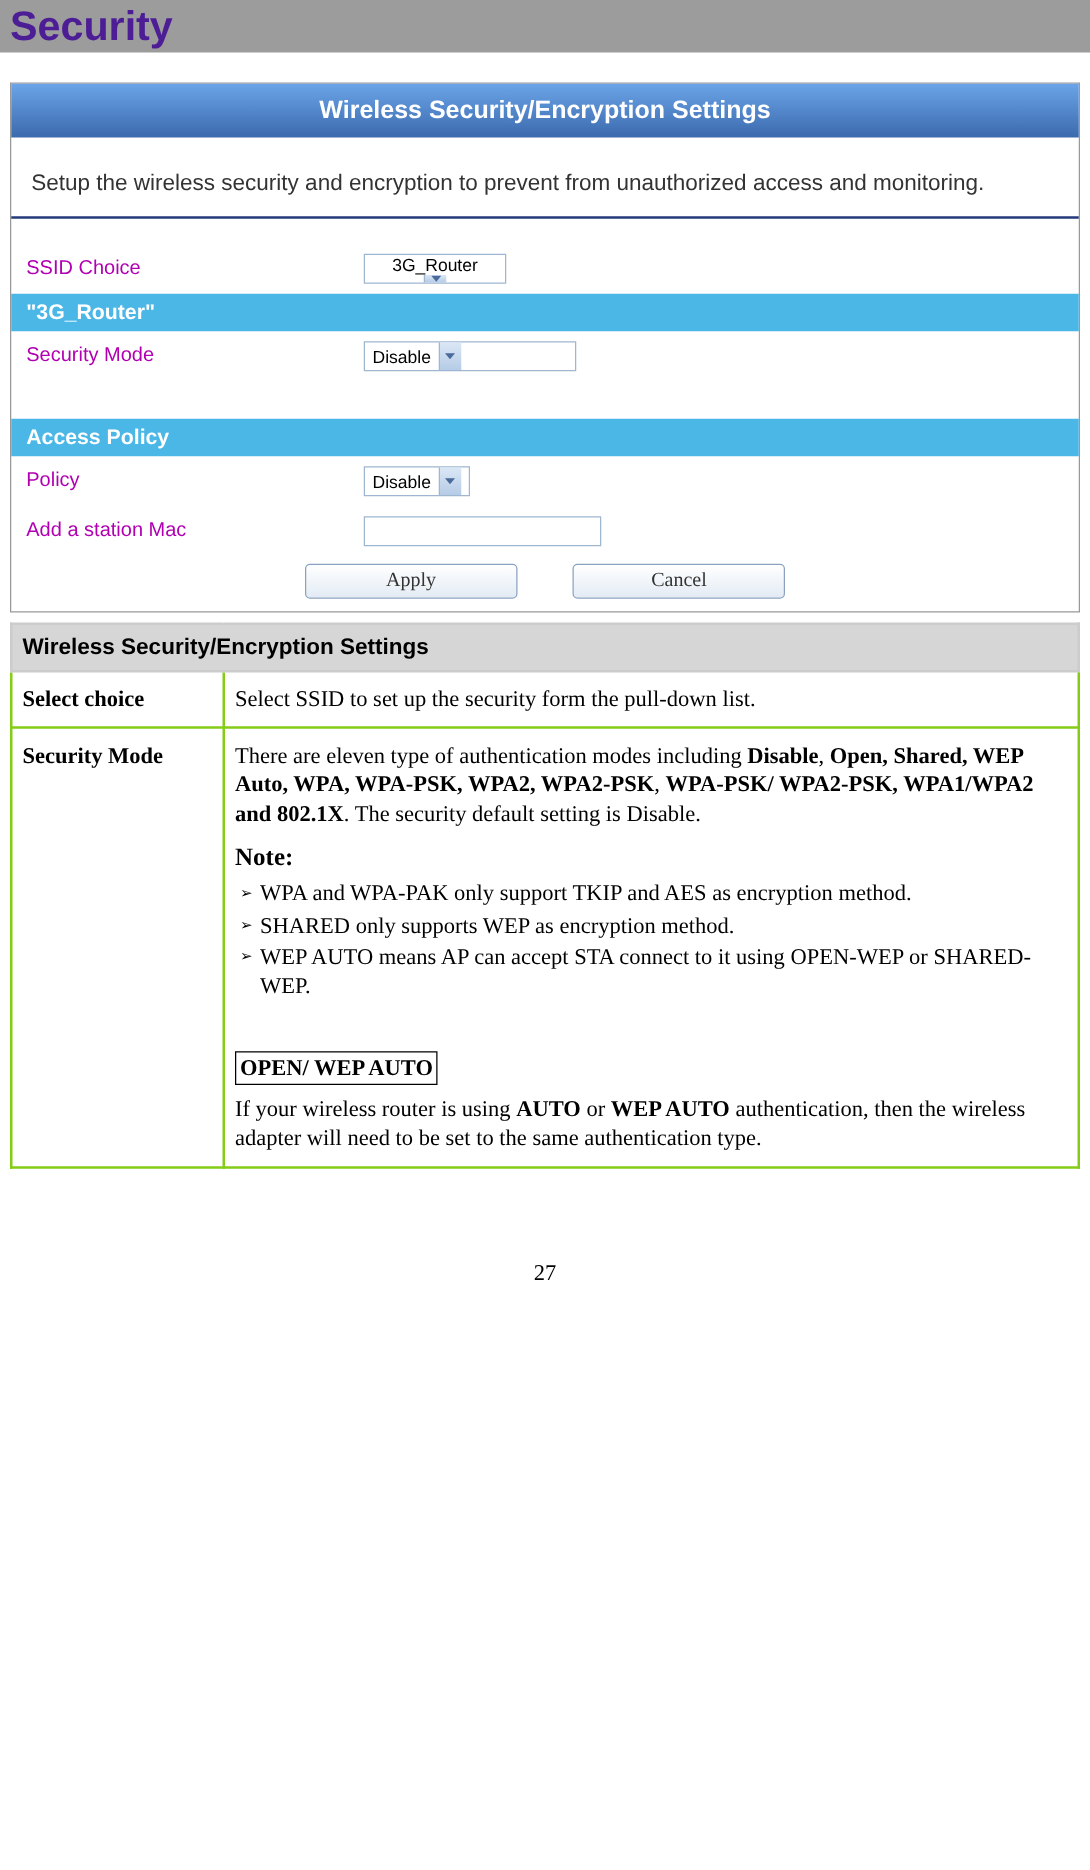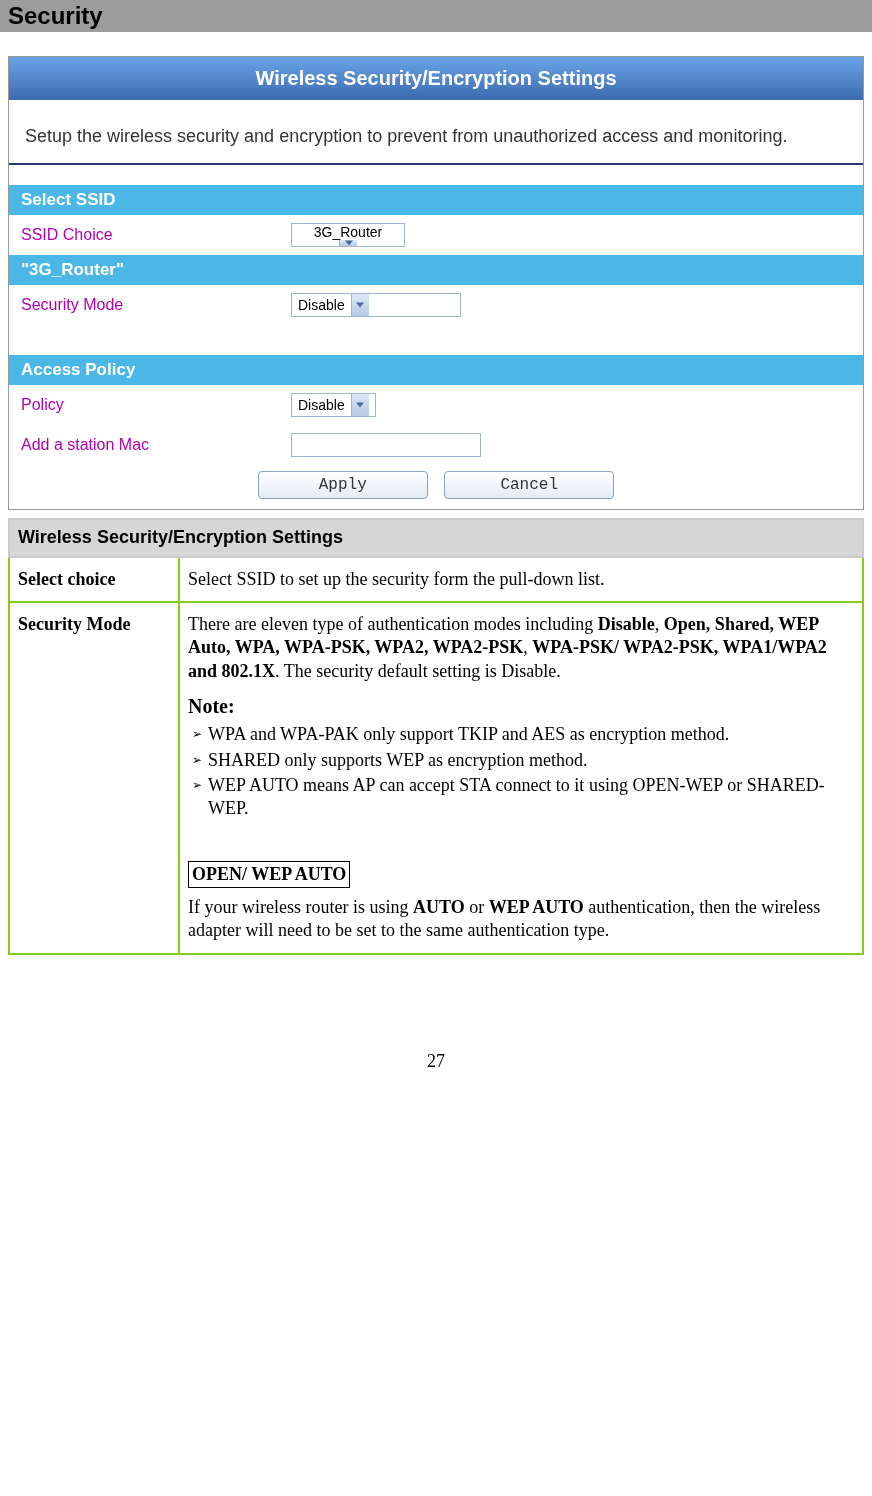--- a/index.html
+++ b/index.html
@@ -7,24 +7,24 @@
       font-family: "Times New Roman", serif;
       background: #ffffff;
       width: 872px;
       margin: 0 auto;
     }
     .header-band {
       background: #9c9c9c;
       padding: 2px 8px;
     }
     .header-band h1 {
-      font-size: 24px;
-      font-weight: bold;
-      font-family: Arial, sans-serif;
-      color: #000000;
+      font-size: 33px;
+      font-weight: bold;
+      font-family: Arial, sans-serif;
+      color: #4c1d95;
     }
     .router-screenshot {
       margin: 24px 8px 8px 8px;
       border: 1px solid #999;
       font-family: Arial, sans-serif;
     }
     .title-bar {
       background: linear-gradient(to bottom, #6ba4e8, #3b6aad);
       color: #fff;
       text-align: center;
@@ -105,23 +105,23 @@
       padding: 6px 0 10px 0;
     }
     .btn {
       display: inline-block;
       min-width: 170px;
       padding: 4px 32px;
       border: 1px solid #8aa2bf;
       border-radius: 4px;
       background: linear-gradient(to bottom, #ffffff, #e3ebf4);
       font-size: 16px;
-      font-family: Liberation Mono, monospace;
+      font-family: Liberation Serif, serif;
       color: #333;
-      margin: 0 6px;
+      margin: 0 20px;
     }
     .spacer { height: 30px; }
 
     .desc-table {
       margin: 4px 8px 0 8px;
       border: 2px solid #ccc;
       border-collapse: collapse;
       width: calc(100% - 16px);
     }
     .desc-table .header-row td {
@@ -167,38 +167,37 @@
       display: inline-block;
       padding: 1px 3px;
       font-weight: bold;
       margin-top: 38px;
       margin-bottom: 8px;
       text-align: center;
     }
     .page-number {
       text-align: center;
       font-size: 18px;
-      margin-top: 96px;
+      margin-top: 73px;
       padding-bottom: 20px;
     }
     b { font-weight: bold; }
   </style>
 </head>
 <body>
 
 <div class="header-band">
   <h1>Security</h1>
 </div>
 
 <div class="router-screenshot">
   <div class="title-bar">Wireless Security/Encryption Settings</div>
   <div class="intro-text">Setup the wireless security and encryption to prevent from unauthorized access and monitoring.</div>
   <hr class="hr-divider">
 
-  <div class="section-band">Select SSID</div>
   <div class="form-row">
     <div class="form-label">SSID Choice</div>
     <div class="form-control-wrap">
       <div class="select-box select-small">
         <span class="sel-text">3G_Router</span>
         <span class="sel-btn">
           <svg viewBox="0 0 10 6">
               <path d="M0 0 L10 0 L5 6 Z" fill="#4a6a9a"></path>
             </svg>
         </span>

